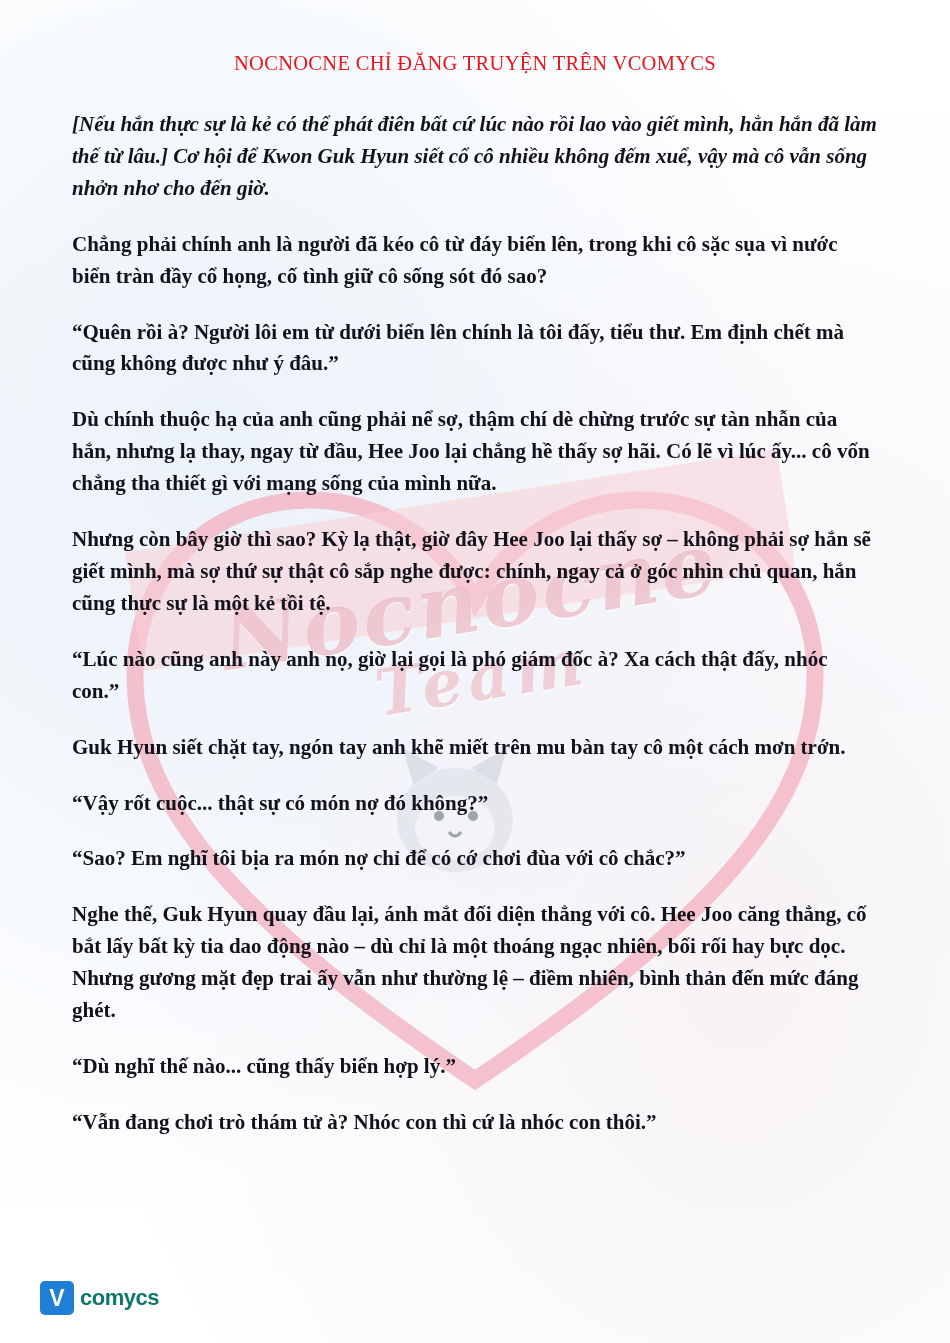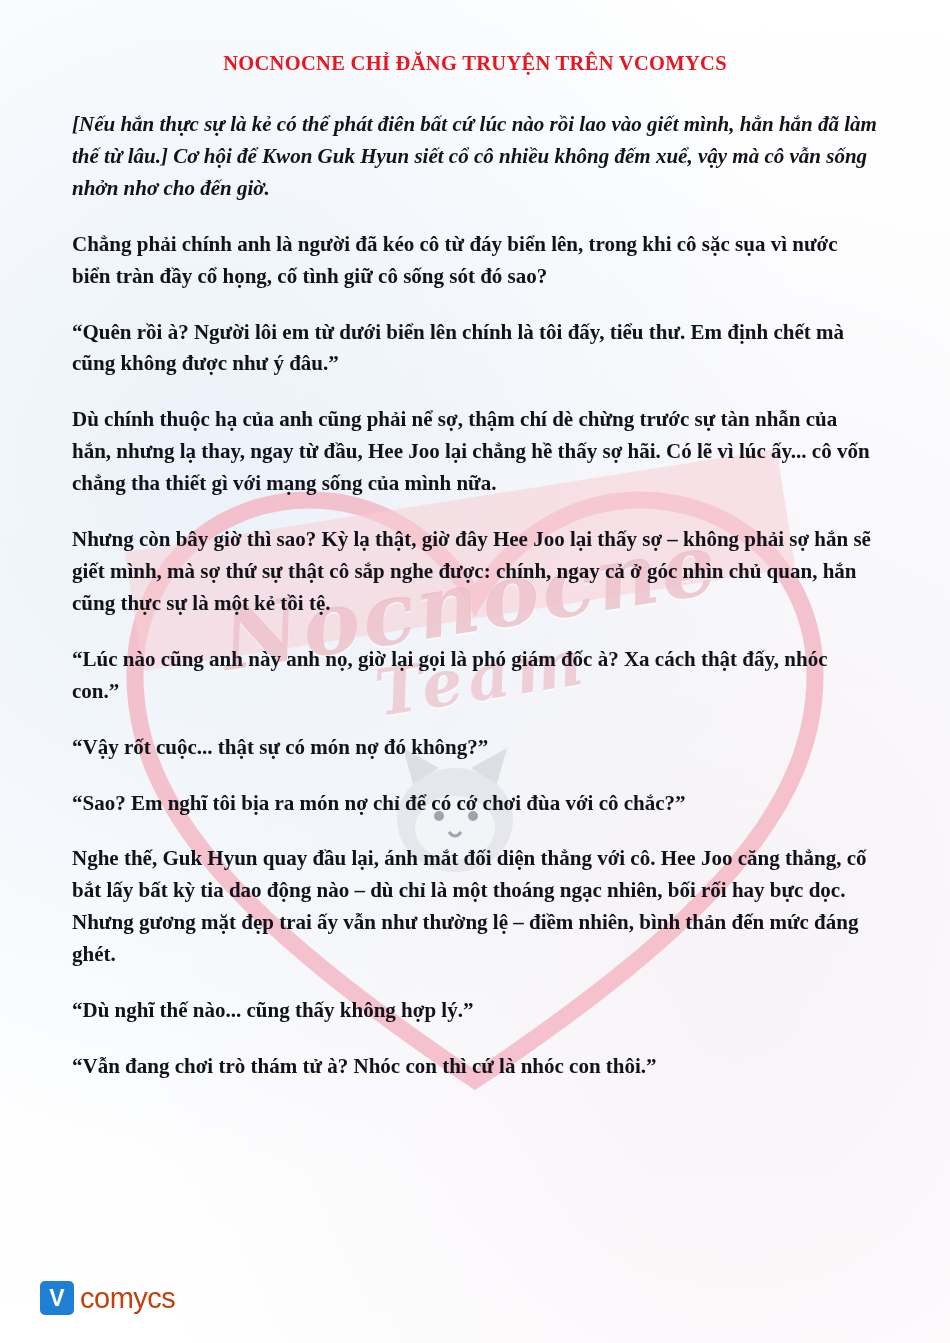--- a/index.html
+++ b/index.html
@@ -79,21 +79,21 @@
   
   .page {
     position: relative;
     z-index: 2;
     padding: 52px 72px 0 72px;
     box-sizing: border-box;
   }
   .banner {
     text-align: center;
     color: #e8161f;
-    font-weight: bold;
+    font-weight: normal;
     font-size: 20.5px;
     letter-spacing: 0.3px;
     margin: 0 0 34px 0;
     font-family: "Liberation Serif", "DejaVu Serif", serif;
   }
   .body-text p {
     margin: 0 0 24px 0;
     font-size: 21px;
     line-height: 1.52;
     color: #12121a;
@@ -125,23 +125,23 @@
     font-family: "Liberation Sans", sans-serif;
     font-weight: bold;
     font-size: 23px;
     display: flex;
     align-items: center;
     justify-content: center;
     line-height: 1;
   }
   .logo-text {
     font-family: "Liberation Sans", sans-serif;
-    font-weight: normal;
-    font-size: 29px;
-    color: #c2410c;
+    font-weight: bold;
+    font-size: 22px;
+    color: #0f766e;
     letter-spacing: -0.5px;
   }
 </style>
 </head>
 <body>
 
 <div class="bg-layer">
   <div class="bg-tint"></div>
 
   <div class="heart-wrap">
@@ -173,24 +173,25 @@
 
   <div class="body-text">
     <p class="lead">
       <em>[Nếu hắn thực sự là kẻ có thể phát điên bất cứ lúc nào rồi lao vào giết mình, hẳn hắn đã làm thế từ lâu.] Cơ hội để Kwon Guk Hyun siết cổ cô nhiều không đếm xuể, vậy mà cô vẫn sống nhởn nhơ cho đến giờ.</em>
     </p>
     <p>Chẳng phải chính anh là người đã kéo cô từ đáy biển lên, trong khi cô sặc sụa vì nước biển tràn đầy cổ họng, cố tình giữ cô sống sót đó sao?</p>
     <p>“Quên rồi à? Người lôi em từ dưới biển lên chính là tôi đấy, tiểu thư. Em định chết mà cũng không được như ý đâu.”</p>
     <p>Dù chính thuộc hạ của anh cũng phải nể sợ, thậm chí dè chừng trước sự tàn nhẫn của hắn, nhưng lạ thay, ngay từ đầu, Hee Joo lại chẳng hề thấy sợ hãi. Có lẽ vì lúc ấy... cô vốn chẳng tha thiết gì với mạng sống của mình nữa.</p>
     <p>Nhưng còn bây giờ thì sao? Kỳ lạ thật, giờ đây Hee Joo lại thấy sợ – không phải sợ hắn sẽ giết mình, mà sợ thứ sự thật cô sắp nghe được: chính, ngay cả ở góc nhìn chủ quan, hắn cũng thực sự là một kẻ tồi tệ.</p>
     <p>“Lúc nào cũng anh này anh nọ, giờ lại gọi là phó giám đốc à? Xa cách thật đấy, nhóc con.”</p>
+    <p>Guk Hyun siết chặt tay, ngón tay anh khẽ miết trên mu bàn tay cô một cách mơn trớn.</p>
     <p>“Vậy rốt cuộc... thật sự có món nợ đó không?”</p>
     <p>“Sao? Em nghĩ tôi bịa ra món nợ chỉ để có cớ chơi đùa với cô chắc?”</p>
     <p>Nghe thế, Guk Hyun quay đầu lại, ánh mắt đối diện thẳng với cô. Hee Joo căng thẳng, cố bắt lấy bất kỳ tia dao động nào – dù chỉ là một thoáng ngạc nhiên, bối rối hay bực dọc. Nhưng gương mặt đẹp trai ấy vẫn như thường lệ – điềm nhiên, bình thản đến mức đáng ghét.</p>
-    <p>“Dù nghĩ thế nào... cũng thấy không hợp lý.”</p>
+    <p>“Dù nghĩ thế nào... cũng thấy biển hợp lý.”</p>
     <p>“Vẫn đang chơi trò thám tử à? Nhóc con thì cứ là nhóc con thôi.”</p>
   </div>
 </div>
 
 <div class="footer">
   <div class="logo-v">V</div>
   <div class="logo-text">comycs</div>
 </div>
 
 </body></html>

